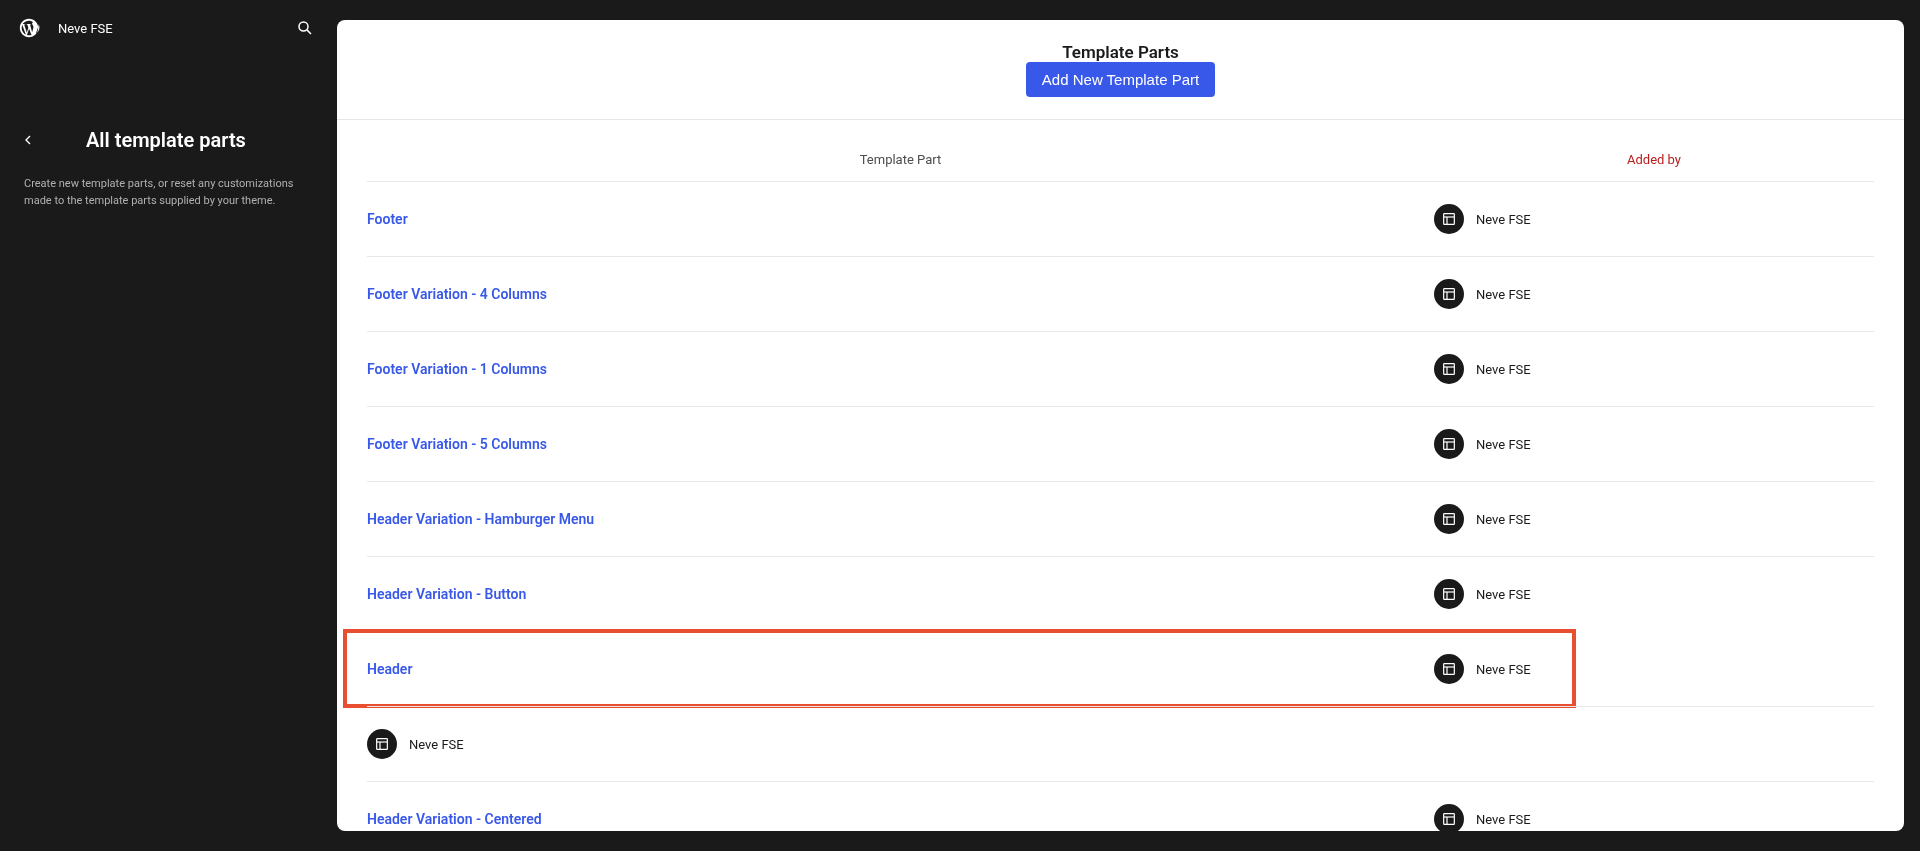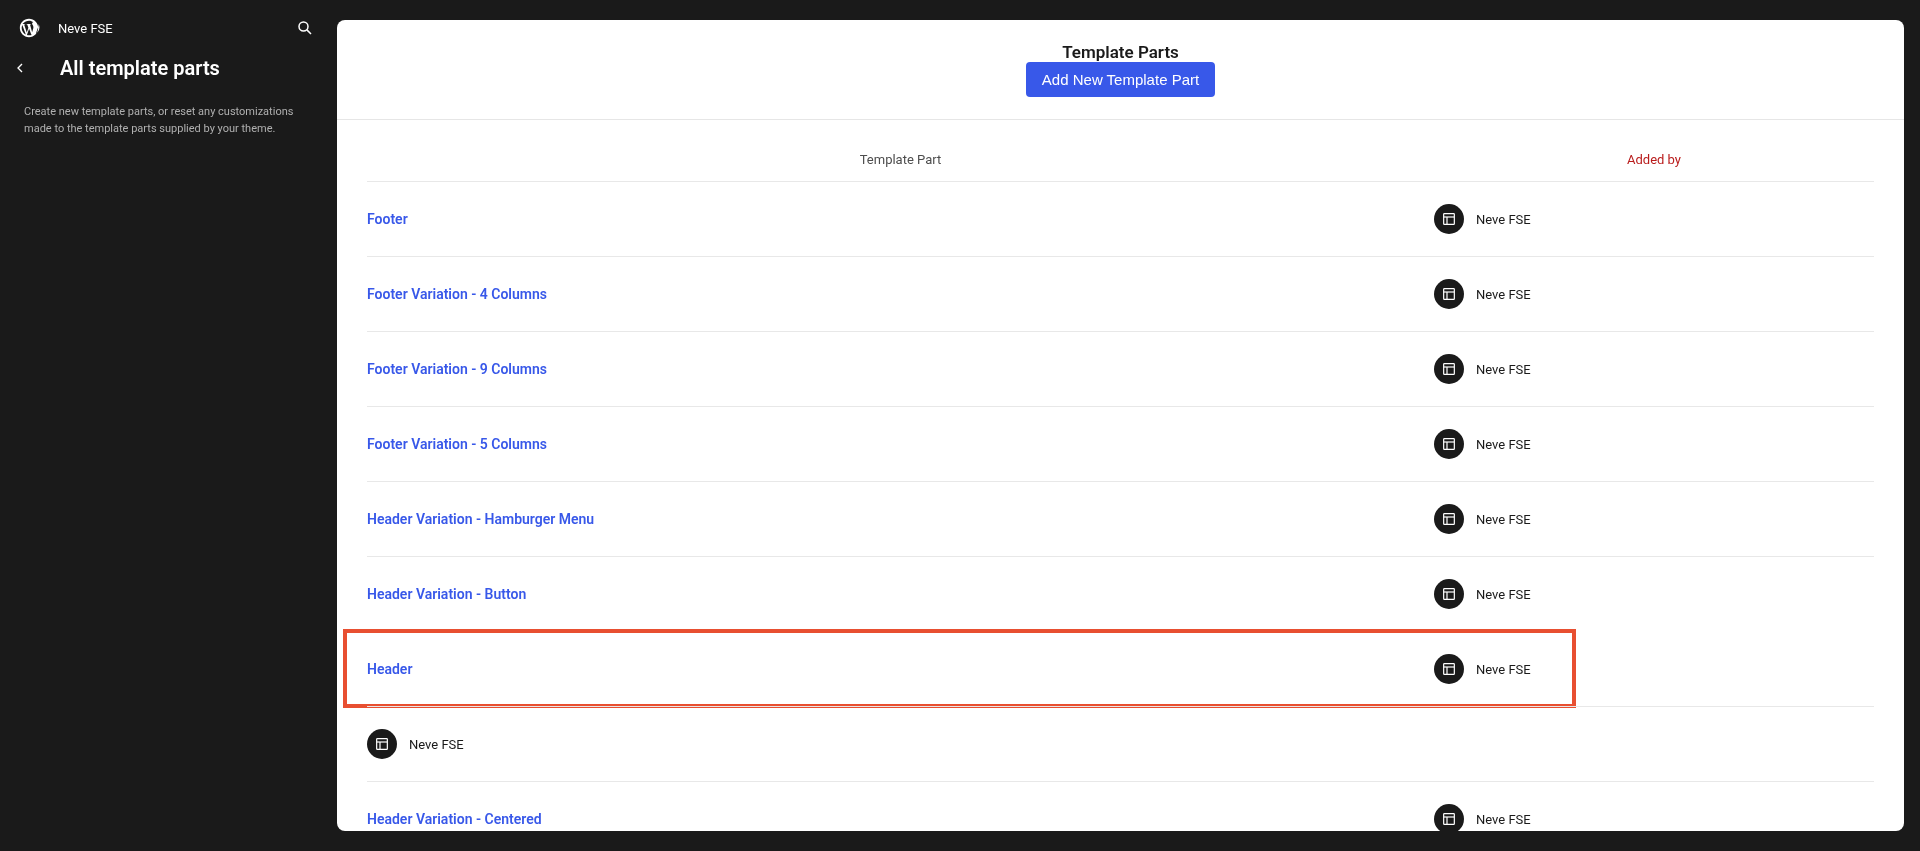--- a/index.html
+++ b/index.html
@@ -54,22 +54,23 @@
       width: 28px;
       height: 28px;
       display: flex;
       align-items: center;
       justify-content: center;
       cursor: pointer;
     }
     .sidebar-heading-row {
       display: flex;
       align-items: center;
-      gap: 30px;
-      padding: 0 10px;
+      gap: 48px;
+      padding: 0 18px;
+      margin-top: 72px;
     }
     .back-btn {
       width: 20px;
       height: 20px;
       display: flex;
       align-items: center;
       justify-content: center;
       cursor: pointer;
       color: #fff;
     }
@@ -251,21 +252,21 @@
                   <svg viewBox="0 0 24 24" width="16" height="16" fill="none" stroke="#fff" stroke-width="1.8">
                     <rect x="4" y="4" width="16" height="16" rx="1"></rect>
                     <line x1="4" y1="9" x2="20" y2="9"></line>
                     <line x1="9" y1="9" x2="9" y2="20"></line>
                   </svg>
                 </span>
                 <span class="theme-name">Neve FSE</span>
               </div>
             </div>
             <div class="row">
-              <div class="row-name">Footer Variation - 9 Columns</div>
+              <div class="row-name">Footer Variation - 1 Columns</div>
               <div class="row-added">
                 <span class="theme-icon">
                   <svg viewBox="0 0 24 24" width="16" height="16" fill="none" stroke="#fff" stroke-width="1.8">
                     <rect x="4" y="4" width="16" height="16" rx="1"></rect>
                     <line x1="4" y1="9" x2="20" y2="9"></line>
                     <line x1="9" y1="9" x2="9" y2="20"></line>
                   </svg>
                 </span>
                 <span class="theme-name">Neve FSE</span>
               </div>

